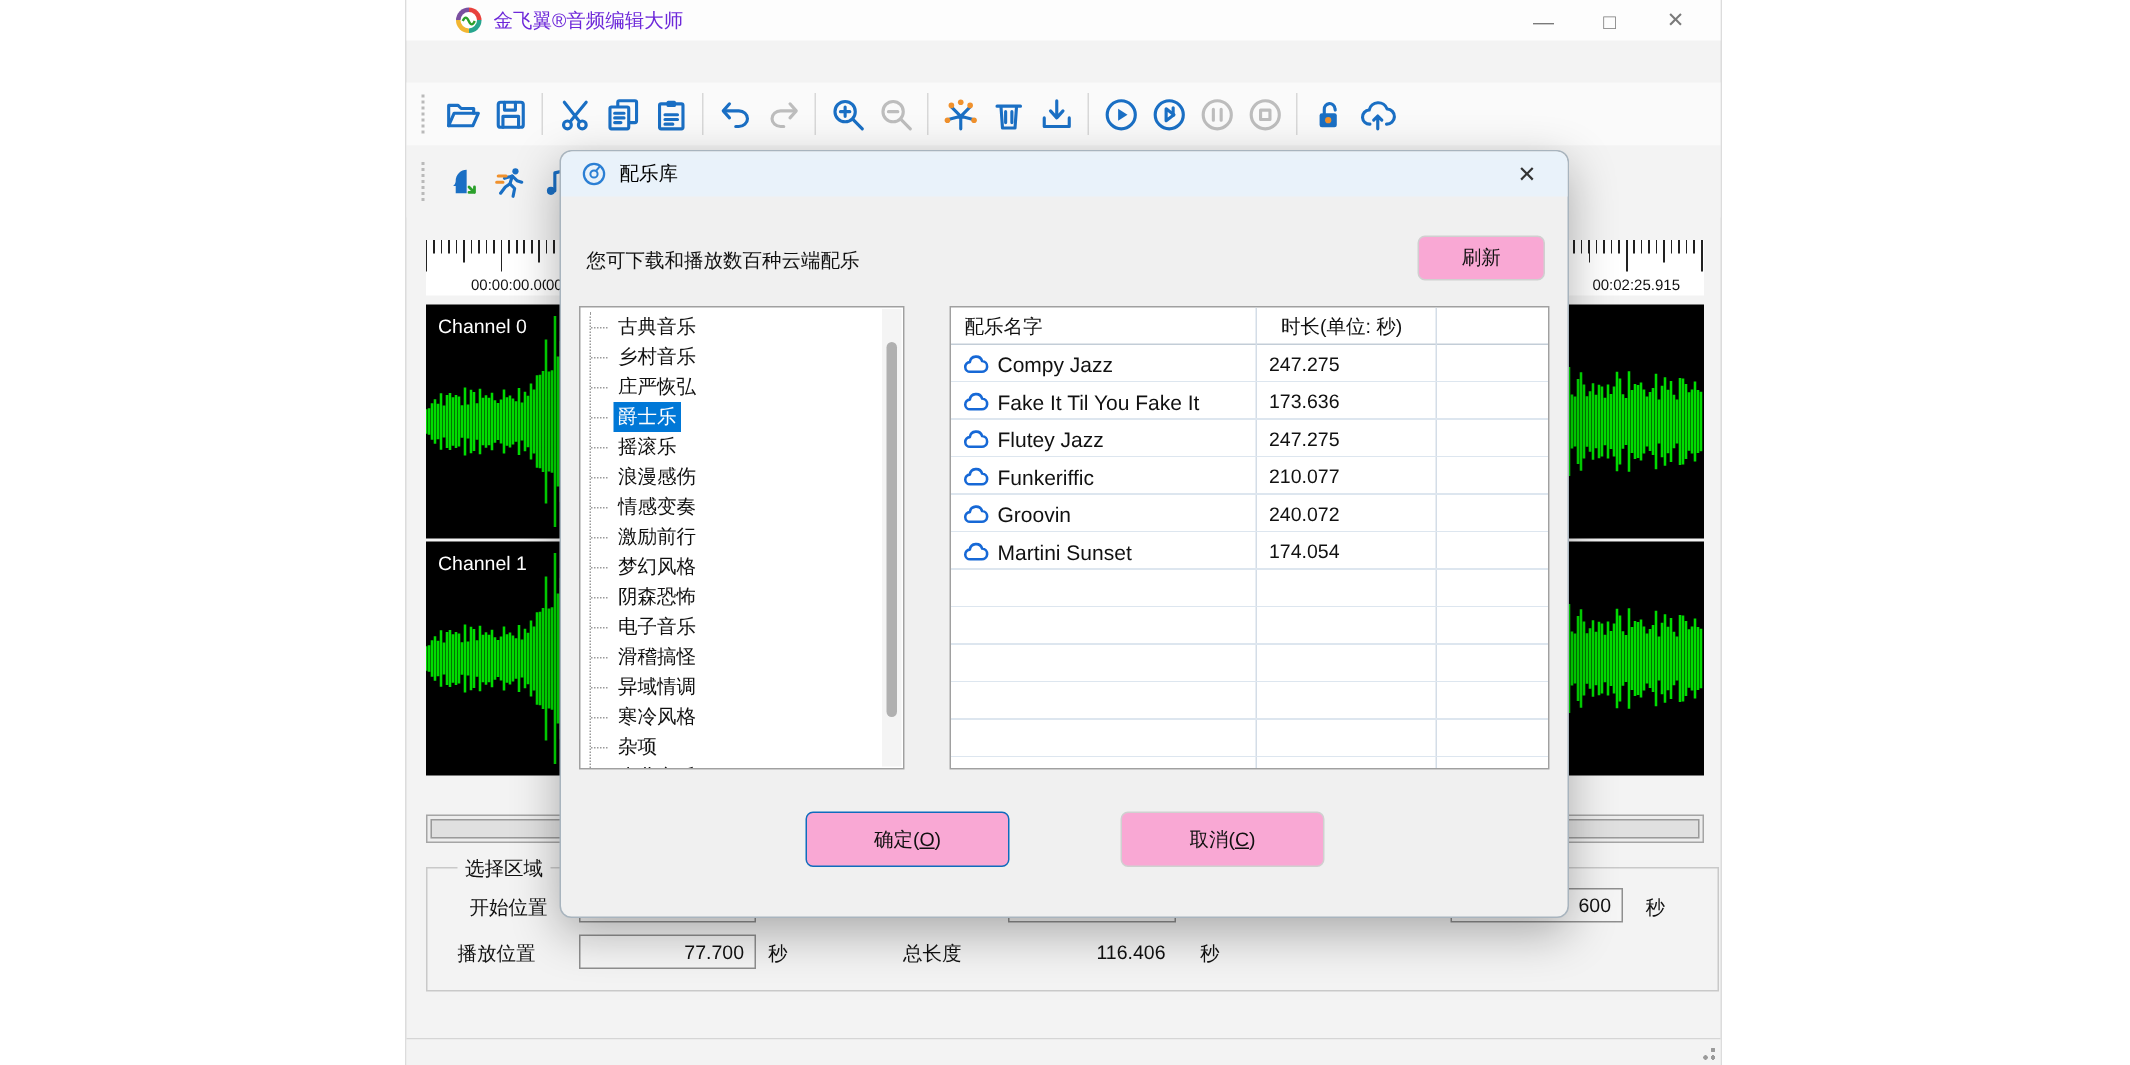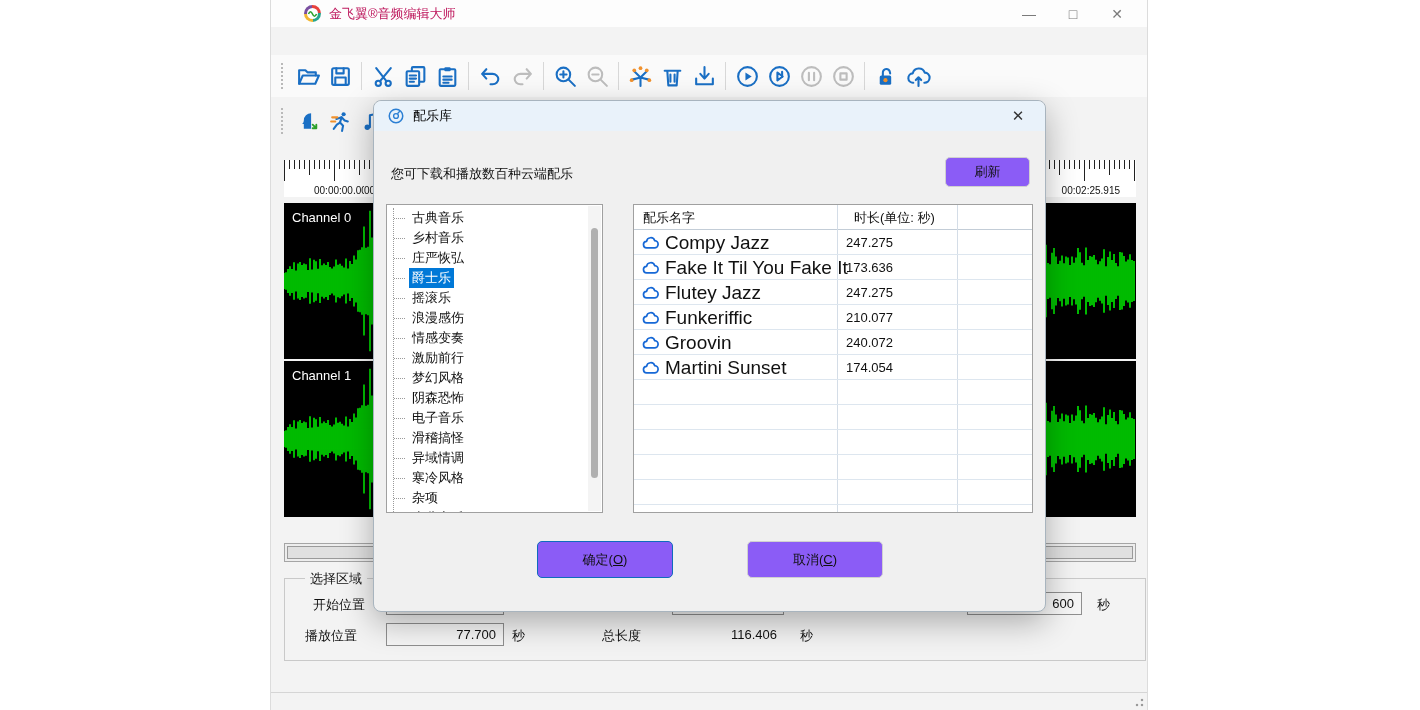--- a/index.html
+++ b/index.html
@@ -8,21 +8,21 @@
 
   
   .app-window { position:absolute; left:270px; top:0; width:878px; height:710px; background:#f3f3f3; border-left:1px solid #dcdcdc; border-right:1px solid #dcdcdc; }
 
   
   .titlebar { position:absolute; left:0; top:0; right:0; height:27px; background:#fdfdfd; display:flex; align-items:center; }
   .app-logo { width:17px; height:17px; border-radius:50%; margin-left:33px; position:relative;
     background:conic-gradient(#e8413c 0 25%, #27a58e 25% 50%, #f2b632 50% 75%, #7a4fa0 75% 100%); }
   .app-logo::after { content:""; position:absolute; inset:3px; background:#fff; border-radius:50%; }
   .app-logo svg { position:absolute; inset:0; z-index:2; }
-  .app-title { margin-left:8px; color:#be185d; font-size:13px; }
+  .app-title { margin-left:8px; color:#6d28d9; font-size:13px; }
   .win-btns { position:absolute; right:8px; top:0; height:27px; display:flex; }
   .win-btn { width:44px; height:27px; display:flex; align-items:center; justify-content:center; color:#7a7a7a; font-size:14px; cursor:default; }
 
   
   .menubar { position:absolute; left:0; top:27px; right:0; height:26px; background:#f4f4f4; display:flex; align-items:center; padding-left:12px; }
   .menu-item { padding:3px 11px; color:#111; }
   .menu-item u { text-decoration:underline; }
 
   
   .toolbar { position:absolute; left:0; right:0; background:#fafafa; display:flex; align-items:center; }
@@ -77,21 +77,21 @@
       radial-gradient(circle at 2px 7px,#9a9a9a 1.4px,transparent 1.6px),
       radial-gradient(circle at 7px 7px,#9a9a9a 1.4px,transparent 1.6px); }
 
   
   .dialog { position:absolute; left:373px; top:100px; width:673px; height:512px; background:#f0f0f0; border:1px solid #a8b4be; border-radius:8px; box-shadow:0 10px 32px rgba(0,0,0,.3); z-index:10; }
   .dlg-titlebar { position:absolute; left:0; right:0; top:0; height:30px; background:#e9f2fa; border-radius:8px 8px 0 0; display:flex; align-items:center; }
   .dlg-icon { margin-left:13px; width:18px; height:18px; }
   .dlg-title { margin-left:8px; font-size:13px; color:#000; }
   .dlg-close { position:absolute; right:12px; top:0; height:30px; width:30px; display:flex; align-items:center; justify-content:center; font-size:15px; color:#333; }
   .dlg-desc { position:absolute; left:17px; top:64px; font-size:13px; color:#111; }
-  .btn { background:#8b5cf6; border:1px solid #d0d0d0; border-radius:5px; font-size:13px; color:#111; display:flex; align-items:center; justify-content:center; font-family:inherit; }
+  .btn { background:#f9a8d4; border:1px solid #d0d0d0; border-radius:5px; font-size:13px; color:#111; display:flex; align-items:center; justify-content:center; font-family:inherit; }
   .btn-refresh { position:absolute; left:571px; top:56px; width:85px; height:30px; }
   .btn-ok { position:absolute; left:163px; top:440px; width:136px; height:37px; border:1px solid #0f6cbd;align-items:center; }
   .btn-cancel { position:absolute; left:373px; top:440px; width:136px; height:37px; }
 
   
   .tree-panel { position:absolute; left:12px; top:103px; width:217px; height:309px; background:#fff; border:1px solid #a0a0a0; overflow:hidden; }
   .tree-inner { position:absolute; left:6px; top:3px; right:16px; bottom:0; border-left:1px dotted #9a9a9a; }
   .tree-item { height:20px; display:flex; align-items:center; white-space:nowrap; }
   .tree-item::before { content:""; width:11px; border-top:1px dotted #9a9a9a; margin-right:4px; flex:none; }
   .cat-label { font-size:13px; padding:1px 3px; color:#111; }
@@ -104,21 +104,21 @@
   .tbl-header { position:absolute; left:0; right:0; top:0; height:25px; border-bottom:1px solid #c3cdd7; }
   .tbl-header .h1 { position:absolute; left:9px; top:4px; font-size:13px; }
   .tbl-header .h2 { position:absolute; left:220px; top:4px; font-size:13px; }
   .col-line { position:absolute; top:0; bottom:0; width:1px; background:#d4dde7; }
   .col-line.c1 { left:203px; } .col-line.c2 { left:323px; }
   .tbl-body { position:absolute; left:0; right:0; top:25px; bottom:0;
     background:repeating-linear-gradient(to bottom,transparent 0 24px,#dde6ef 24px 25px); }
   .tbl-row { height:25px; display:flex; align-items:center; }
   .row-name { display:flex; align-items:center; gap:5px; padding-left:8px; width:203px; flex:none; }
   .row-name svg { width:18px; height:14px; flex:none; }
-  .row-name span { font-size:19px; white-space:nowrap; }
+  .row-name span { font-size:14px; white-space:nowrap; }
   .row-dur { width:120px; padding-left:9px; font-size:13px; }
 </style>
 </head>
 <body>
 
 <div class="app-window">
 
   <div class="titlebar">
     <span class="app-logo">
       <svg viewBox="0 0 17 17">

